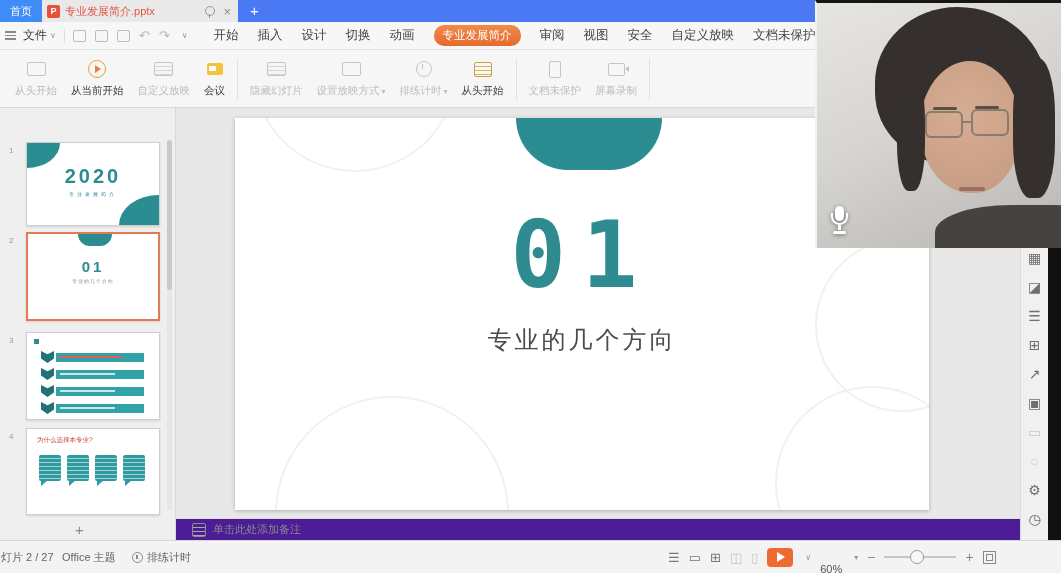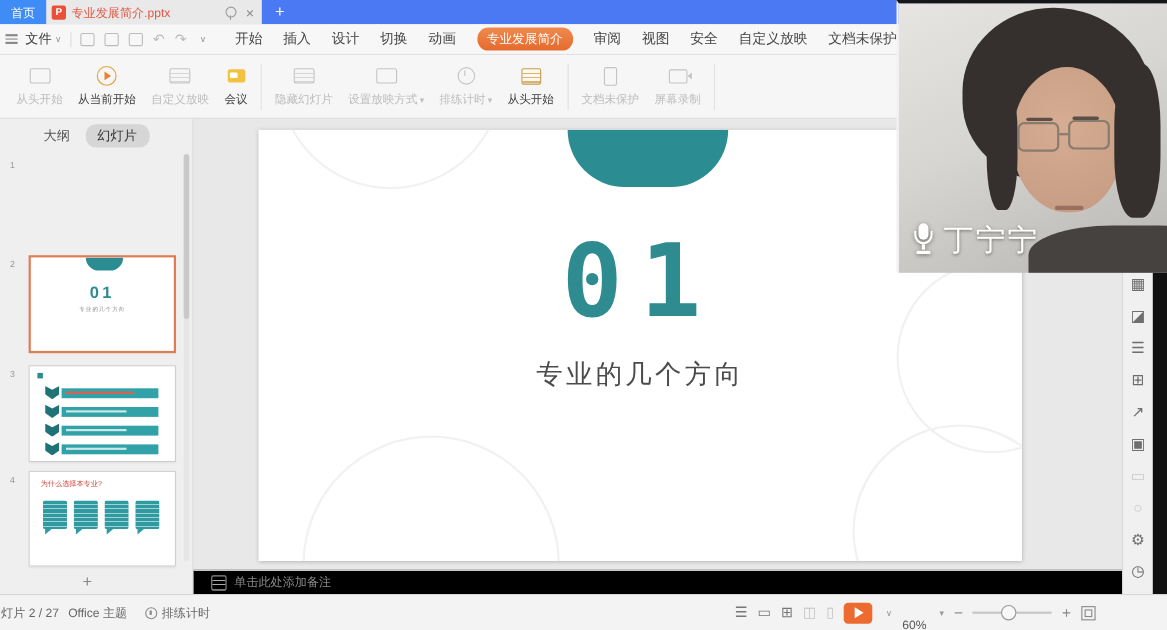--- a/index.html
+++ b/index.html
@@ -96,21 +96,21 @@
   .main{position:absolute;left:176px;top:108px;width:844px;height:432px;background:#e8e8e9;}
   .slide{position:absolute;left:59px;top:10px;width:694px;height:392px;background:#fff;
          box-shadow:0 1px 4px rgba(0,0,0,.25);overflow:hidden;}
   .circ{position:absolute;border:2px solid #f1f1f1;border-radius:50%;}
   .semi-main{position:absolute;left:281px;top:0;width:146px;height:52px;background:#2b8d92;border-radius:0 0 78px 78px;}
   .slide-num{margin-top:92px;text-align:center;font-size:92px;line-height:1;font-weight:bold;
              color:#2e8b90;letter-spacing:16px;font-family:"DejaVu Sans Mono","Liberation Mono",monospace;}
   .slide-title{margin-top:22px;text-align:center;font-size:24px;color:#4b4b4b;letter-spacing:3px;}
   .main-scroll{position:absolute;right:2px;top:10px;width:6px;height:380px;}
   .main-scroll i{display:block;width:6px;height:110px;background:#d2d2d2;border-radius:3px;}
-  .notesbar{position:absolute;left:0;right:0;bottom:0;height:22px;background:#000000;border-top:1px solid #dcdcdc;
+  .notesbar{position:absolute;left:0;right:0;bottom:0;height:22px;background:#4c1d95;border-top:1px solid #dcdcdc;
             display:flex;align-items:center;padding-left:16px;gap:7px;box-sizing:border-box;}
   .note-ic{width:12px;height:12px;border:1px solid #8f8f8f;border-radius:2px;
            background-image:repeating-linear-gradient(#0000 0 3px,#aaa 3px 4px);}
   .note-txt{font-size:11px;color:#8a8a8a;}
   
   .rail{position:absolute;left:1020px;top:108px;width:28px;height:432px;background:#f0f0f1;
         border-left:1px solid #dadada;box-sizing:border-box;display:flex;flex-direction:column;
         align-items:center;padding-top:142px;}
   .rail span{height:16px;line-height:16px;font-size:14px;color:#6e6e6e;margin-bottom:13px;}
   .rail span.dim{color:#c8c8c8;}
@@ -270,26 +270,28 @@
     <div class="tbtn dis">
       <span class="icbox">
           <span class="ic-cam"></span>
         </span>
       <span class="lab">屏幕录制</span>
     </div>
     <span class="tsep"></span>
   </div>
 
   <div class="sidebar">
-    <div class="side-tabs">
-      <span>大纲</span>
-      <span class="pill-act">幻灯片</span>
-    </div>
 
     <span class="snum" style="top:38px;">1</span>
+    <div class="thumb" style="top:34px;height:84px;">
+      <div class="qc-tl"></div>
+      <div class="qc-br"></div>
+      <div class="t1-title">2020</div>
+      <div class="t1-sub">专业发展简介</div>
+    </div>
 
     <span class="snum" style="top:128px;">2</span>
     <div class="thumb sel" style="top:124px;height:89px;">
       <div class="semi-s"></div>
       <div class="t2-num">01</div>
       <div class="t2-sub">专业的几个方向</div>
     </div>
 
     <span class="snum" style="top:228px;">3</span>
     <div class="thumb" style="top:224px;height:88px;">
@@ -412,17 +414,16 @@
     <span class="bridge"></span>
     <span class="mouth"></span>
     <div class="body"></div>
     <div class="nameplate">
       <span class="micw">
         <span class="mic-cap"></span>
           <span class="mic-arc"></span>
           <span class="mic-stem"></span>
           <span class="mic-base"></span>
       </span>
-      <span class="pname">丁宁宁</span>
     </div>
   </div>
 
 </div>
 
 </body></html>

